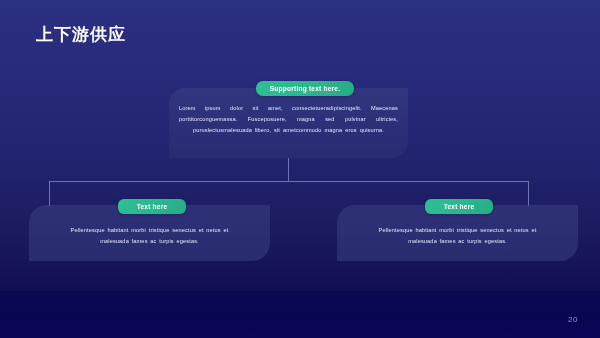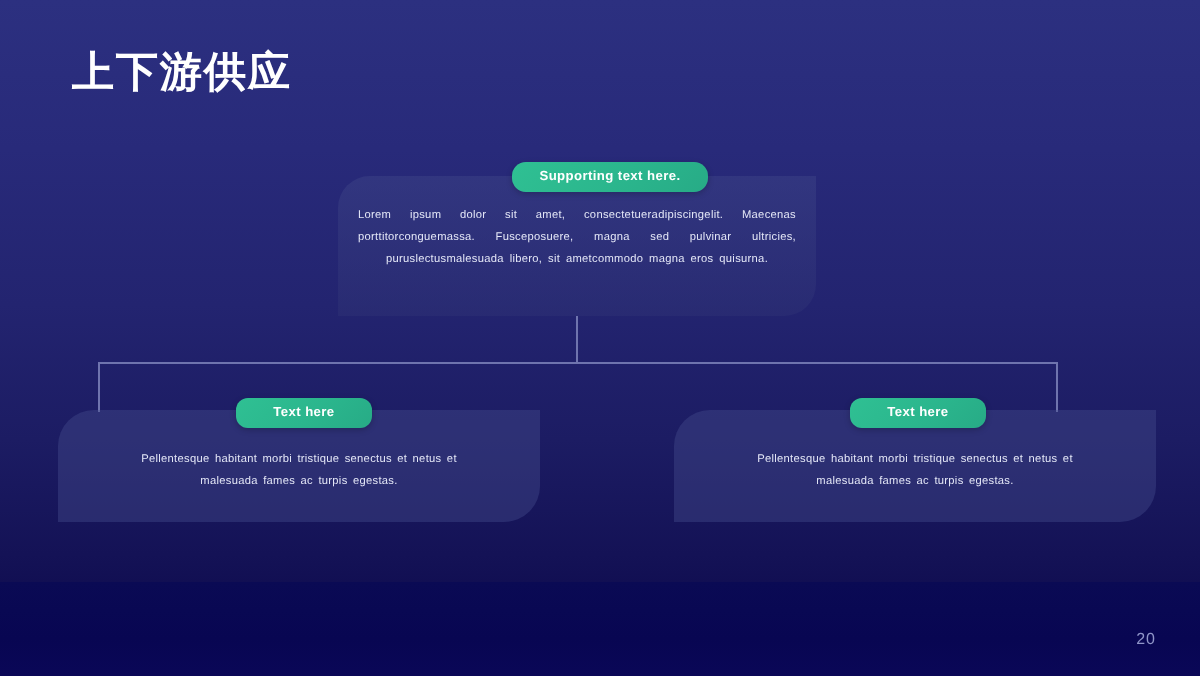--- a/index.html
+++ b/index.html
@@ -28,21 +28,21 @@
     left: 0;
     right: 0;
     bottom: 0;
     height: 47px;
     background: linear-gradient(180deg, #0a0a54 0%, #080652 60%, #0a0757 100%);
   }
   #page-title {
     position: absolute;
     left: 36px;
     top: 26px;
-    font-size: 21px;
+    font-size: 17px;
     font-weight: bold;
     color: #ffffff;
     letter-spacing: 1px;
     line-height: 1;
     font-family: "DejaVu Sans", "Liberation Sans", sans-serif;
   }
   #page-number {
     position: absolute;
     right: 22px;
     bottom: 14px;

